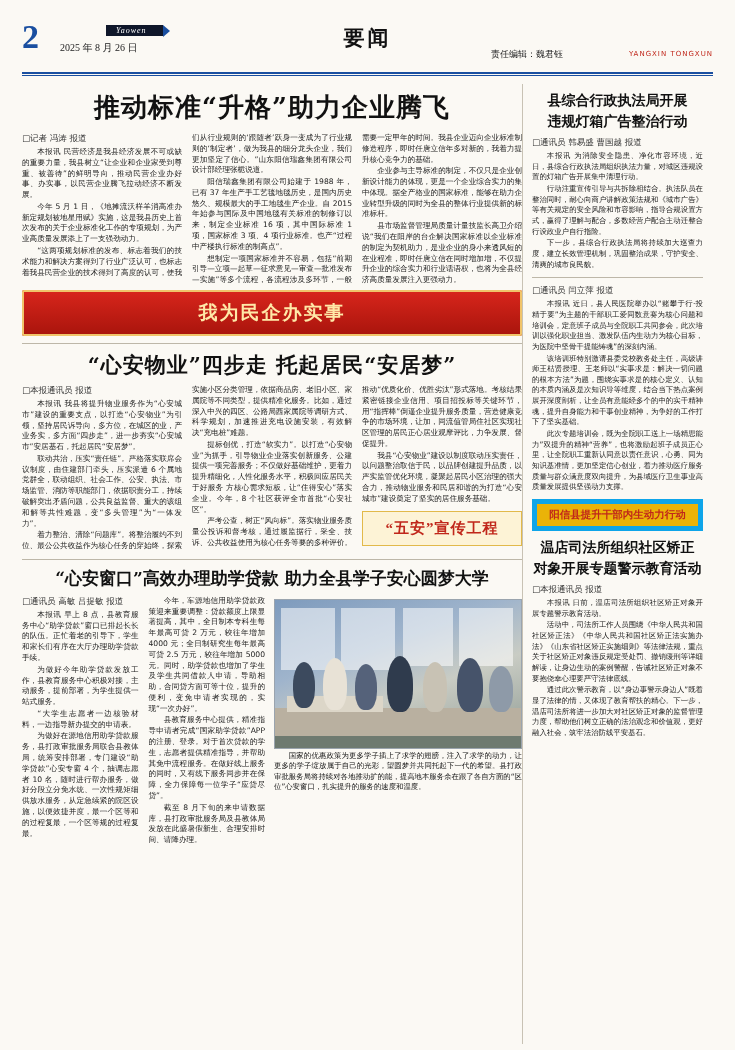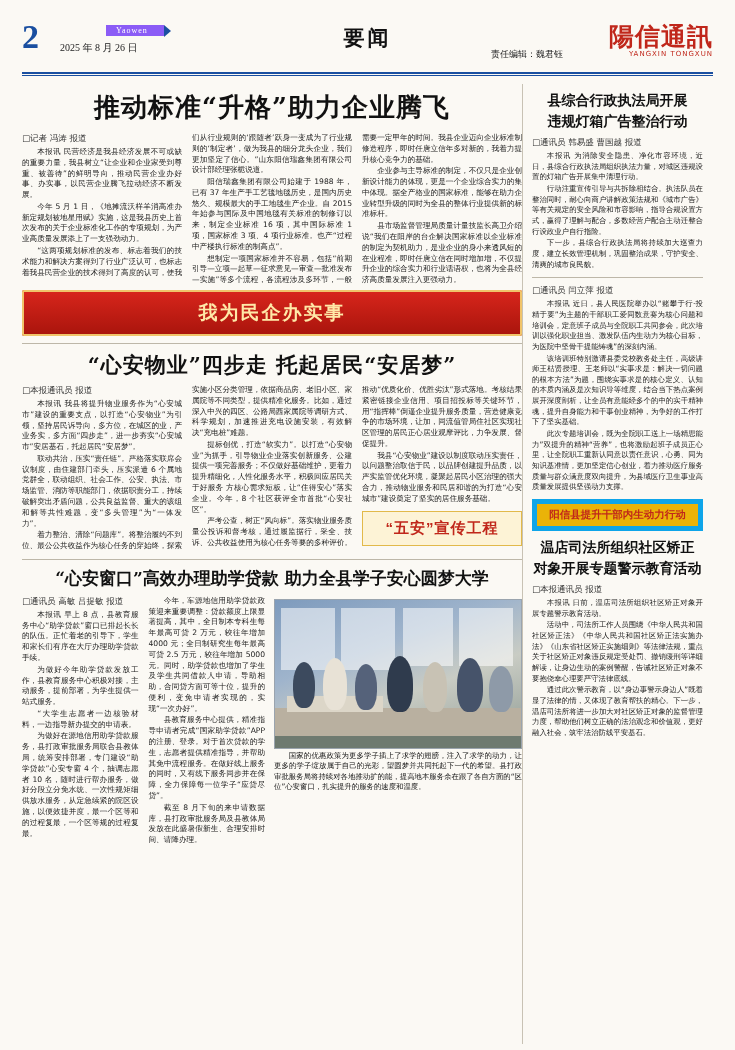--- a/index.html
+++ b/index.html
@@ -15,23 +15,23 @@
 
   
   .masthead { display: flex; align-items: flex-start; height: 52px; position: relative; }
   .pagenum {
     font-size: 34px; font-weight: bold; color: #1a4fa0;
     font-family: "Liberation Serif", serif; line-height: 1; width: 34px;
     padding-top: 2px;
   }
   .mh-mid { flex: 1; padding-left: 4px; }
   .ribbon {
-    display: inline-block; background: #8b5cf6; color: #fff;
+    display: inline-block; background: #0f172a; color: #fff;
     font-size: 8px; letter-spacing: 1px; padding: 1px 16px 1px 10px;
-    font-family: "Liberation Serif", serif;
+    font-style: italic; font-family: "Liberation Serif", serif;
     position: relative; margin-left: 46px;
   }
   .ribbon:after {
     content: ""; position: absolute; right: -7px; top: 0;
     border-left: 7px solid #1a4fa0;
     border-top: 6px solid transparent; border-bottom: 6px solid transparent;
   }
   .dateline { font-size: 10px; color: #222; margin-top: 4px; font-family: "Liberation Serif", serif; }
   .mh-title {
     position: absolute; left: 0; right: 0; top: 6px; text-align: center;
@@ -93,21 +93,21 @@
     background: linear-gradient(180deg,#d9261c,#a8140c);
     display: flex; align-items: center; justify-content: center;
     color: #ffe9a8; font-size: 19px; font-weight: bold;
     font-family: "DejaVu Serif", serif; letter-spacing: 2px;
     border-radius: 2px; position: relative;
     box-shadow: inset 0 0 0 2px #f0c46a;
   }
   .wugan {
     margin-top: 6px; background: #fdf3d6; border: 1px solid #e2b94a;
     padding: 7px 12px; text-align: center; color: #c0271b;
-    font-size: 15px; font-weight: bold; font-family: Liberation Sans, sans-serif;
+    font-size: 15px; font-weight: bold; font-family: Liberation Serif, serif;
     letter-spacing: 1px;
   }
   .sidebanner {
     margin: 6px 0; background: #eab308; border: 5px solid #0ea5e9;
     color: #c0271b; font-size: 10.5px; font-weight: bold; text-align: center;
     padding: 4px 2px; font-family: "DejaVu Serif", serif;
   }
 
   
   .photo {
@@ -126,21 +126,20 @@
 <div class="page">
 
   <div class="masthead">
     <div class="pagenum">2</div>
     <div class="mh-mid">
       <div class="ribbon">Yaowen</div>
       <div class="dateline">2025 年 8 月 26 日</div>
     </div>
     <div class="mh-title">要闻</div>
     <div class="editor">责任编辑：魏君钰</div>
-    <div class="logo">陽信通訊</div>
     <div class="logo-sub">YANGXIN TONGXUN</div>
   </div>
   <div class="rule-top"></div>
   <div class="rule-thin"></div>
 
   <div class="body-grid">
 
     <div class="col-main">
 
       <div>

